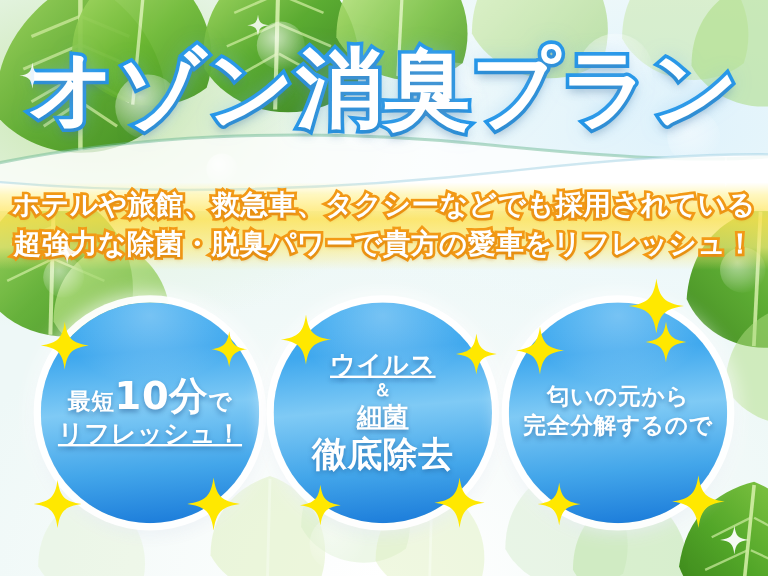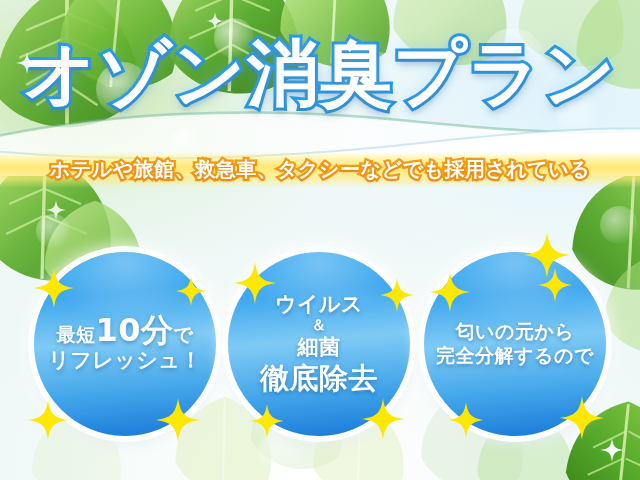--- a/index.html
+++ b/index.html
@@ -77,21 +77,21 @@
     background:
       linear-gradient(180deg,
         rgba(255,248,180,0) 0%,
         rgba(255,241,140,0.55) 14%,
         rgba(255,226,80,0.80) 42%,
         rgba(255,235,120,0.62) 74%,
         rgba(255,248,190,0) 100%);
   }
   .subtitle-line {
     display: block;
-    font-size: 20px;
+    font-size: 23px;
     line-height: 1.42;
     font-weight: 700;
     letter-spacing: 0.5px;
     color: #ffffff;
     -webkit-text-stroke: 4.5px #f39a16;
     paint-order: stroke fill;
     text-shadow: 0 2px 3px rgba(190,110,10,0.40);
   }
 
   
@@ -129,21 +129,21 @@
   .bline {
     display: block;
     color: #ffffff;
     font-weight: 700;
     line-height: 1.26;
     letter-spacing: 0.5px;
     text-shadow: 0 2px 4px rgba(20,70,130,0.45);
     white-space: nowrap;
   }
   .sz-md   { font-size: 19px; }
-  .sz-lg   { font-size: 21px; }
+  .sz-lg   { font-size: 21px; text-decoration: underline; }
   .sz-xl   { font-size: 29px; }
   .sz-amp  { font-size: 15px; line-height: 1.1; }
 
   .mixed { display: flex; align-items: baseline; justify-content: center; }
   .mixed .big {
     font-size: 32px;
     font-weight: 700;
     line-height: 1;
     text-shadow: 0 2px 4px rgba(20,70,130,0.45);
     text-align: center;
@@ -392,20 +392,21 @@
       <path d="M0 16 C180 34 380 28 520 14 C610 5 680 4 720 8 L720 40 L0 40 Z" fill="rgba(255,255,255,0.95)"></path>
     </svg>
   </div>
 
   <div id="title-wrap">
     <span id="title">オゾン消臭プラン</span>
   </div>
 
   <div id="subtitle-band">
     <span class="subtitle-line">ホテルや旅館、救急車、タクシーなどでも採用されている</span>
+    <span class="subtitle-line">超強力な除菌・脱臭パワーで貴方の愛車をリフレッシュ！</span>
   </div>
 
   <div id="circles">
 
     <div class="bubble" id="bubble-1">
       <span class="bline mixed">
         <span class="sz-md">最短</span>
           <span class="big">10分</span>
           <span class="sz-md">で</span>
       </span>

